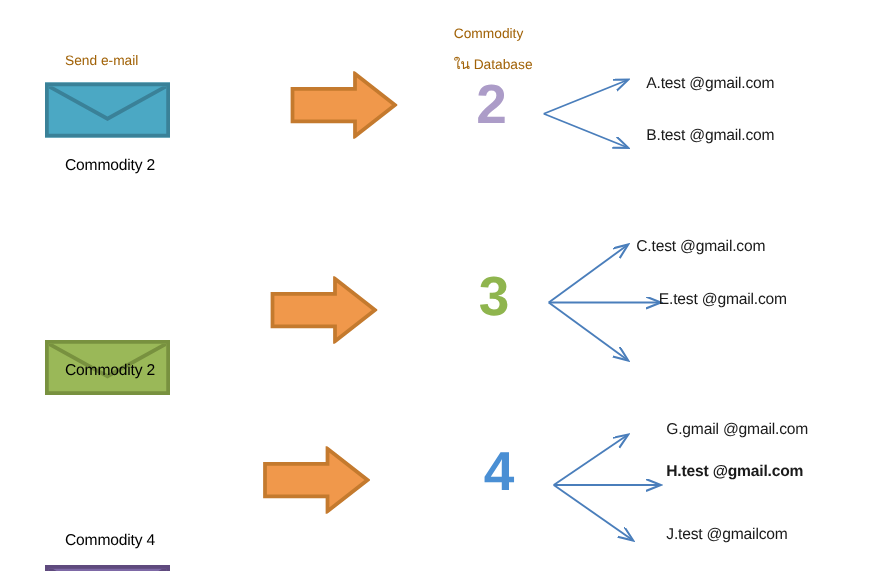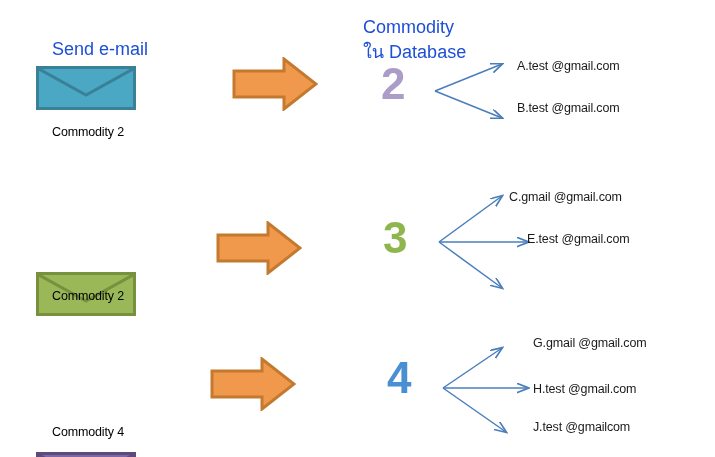--- a/index.html
+++ b/index.html
@@ -21,22 +21,22 @@
 
   
   .lbl {
     font-size: 12.5px;
     color: #000000;
     white-space: nowrap;
     line-height: 16px;
     letter-spacing: -0.15px;
   }
   .lbl-head {
-    font-size: 18px;
-    color: #1d4ed8;
+    font-size: 11px;
+    color: #a16207;
     white-space: nowrap;
     line-height: 17px;
   }
   .email {
     font-size: 12.5px;
     color: #1a1a1a;
     white-space: nowrap;
     line-height: 16px;
     letter-spacing: -0.15px;
   }
@@ -136,21 +136,21 @@
         <marker id="ah2" markerWidth="9" markerHeight="9" refX="7.5" refY="3.2" orient="auto" markerUnits="strokeWidth">
           <path d="M0,0 L8,3.2 L0,6.4" fill="none" class="fan-stroke" stroke-width="1.1" stroke="#4A7EBB"></path>
         </marker>
       </defs>
       <line x1="3" y1="52" x2="66" y2="6" class="fan-line" stroke-width="1.5" marker-end="url(#ah2)" stroke="#4A7EBB"></line>
       <line x1="3" y1="52" x2="92" y2="52" class="fan-line" stroke-width="1.5" marker-end="url(#ah2)" stroke="#4A7EBB"></line>
       <line x1="3" y1="52" x2="66" y2="98" class="fan-line" stroke-width="1.5" marker-end="url(#ah2)" stroke="#4A7EBB"></line>
     </svg>
   </div>
 
-  <div class="abs email" style="left:509px; top:189px;">C.gmail @gmail.com</div>
+  <div class="abs email" style="left:509px; top:189px;">C.test @gmail.com</div>
   <div class="abs email" style="left:527px; top:231px;text-align:center;">E.test @gmail.com</div>
 
   <div class="abs envelope" style="left: 36px; top: 364px; background: rgb(126, 105, 166); border-color: rgb(95, 74, 126);">
     <div class="env-flap">
       <svg width="94" height="38" viewBox="0 0 94 38">
         <polyline points="0,0 47,26 94,0" fill="none" stroke-width="3" class="flap-line" stroke="#5F4A7E"></polyline>
       </svg>
     </div>
   </div>
   <div class="abs lbl" style="left:52px; top:424px;text-align:right;">Commodity 4</div>
@@ -170,16 +170,16 @@
           <path d="M0,0 L8,3.2 L0,6.4" fill="none" class="fan-stroke" stroke-width="1.1" stroke="#4A7EBB"></path>
         </marker>
       </defs>
       <line x1="3" y1="46" x2="62" y2="6" class="fan-line" stroke-width="1.5" marker-end="url(#ah3)" stroke="#4A7EBB"></line>
       <line x1="3" y1="46" x2="88" y2="46" class="fan-line" stroke-width="1.5" marker-end="url(#ah3)" stroke="#4A7EBB"></line>
       <line x1="3" y1="46" x2="66" y2="90" class="fan-line" stroke-width="1.5" marker-end="url(#ah3)" stroke="#4A7EBB"></line>
     </svg>
   </div>
 
   <div class="abs email" style="left:533px; top:335px;">G.gmail @gmail.com</div>
-  <div class="abs email" style="left:533px; top:381px;">H.test @gmail.com</div>
+  <div class="abs email" style="left:533px; top:369px;font-weight:bold;">H.test @gmail.com</div>
   <div class="abs email" style="left:533px; top:419px;">J.test @gmailcom</div>
 
 </div>
 
 </body></html>

